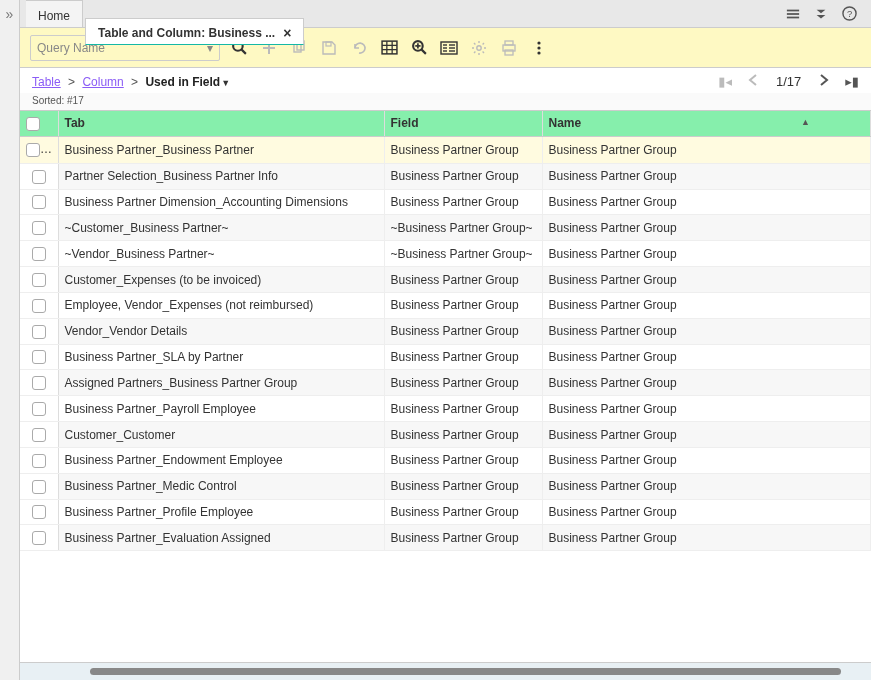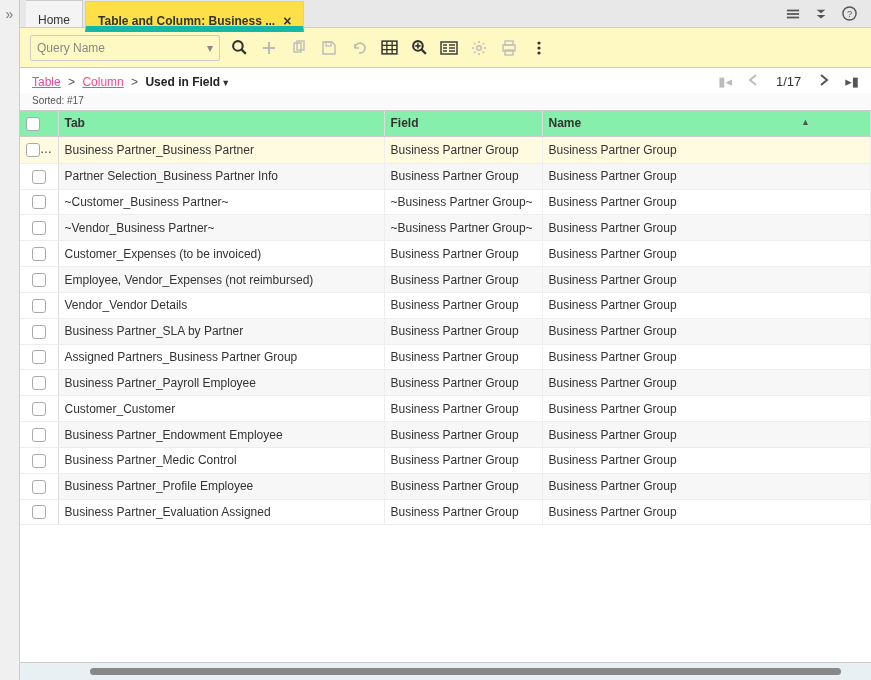--- a/index.html
+++ b/index.html
@@ -37,37 +37,37 @@
   .tabbar {
     display: flex;
     align-items: stretch;
     height: 28px;
     background: #e8e8e8;
     border-bottom: 1px solid #ccc;
     position: relative;
   }
   .tab {
     display: flex;
-    align-items: flex-start;
-    padding: 12px 12px;
+    align-items: flex-end;
+    padding: 4px 12px;
     border-right: 1px solid #ccc;
     border-top: 1px solid #ccc;
     border-left: 1px solid #ccc;
     background: #f4f4f4;
     margin-right: 2px;
     cursor: pointer;
     font-size: 12px;
   }
   .tab:first-child { border-left: none; margin-left: 6px; }
   .tab.active {
-    background: #fde047;
+    background: #ffffff;
     font-weight: bold;
-    border-bottom: 6px solid #14b8a6;
+    border-bottom: 1px solid #14b8a6;
     position: relative;
-    top: 1px;
+    top: 18px;
   }
   .tab .close {
     margin-left: 8px;
     font-size: 14px;
     line-height: 14px;
     color: #333;
   }
   .tabbar-right {
     margin-left: auto;
     display: flex;
@@ -115,21 +115,21 @@
   .tb-icon.dim { color: #bbb; cursor: default; }
   .breadcrumb-row {
     display: flex;
     align-items: center;
     justify-content: space-between;
     padding: 6px 12px 4px 12px;
   }
   .breadcrumb {
     font-size: 12px;
   }
-  .breadcrumb a { color: #ec4899; text-decoration: underline; cursor: pointer;}
+  .breadcrumb a { color: #8b5cf6; text-decoration: underline; cursor: pointer;}
   .breadcrumb .sep { color: #555; margin: 0 4px;}
   .breadcrumb .current { font-weight: bold; color: #222; }
   .pager {
     display: flex;
     align-items: center;
     gap: 14px;
     color: #555;
     font-size: 13px;
   }
   .pager .pg { color: #333; }
@@ -400,20 +400,26 @@
               <td>Business Partner Group</td>
             </tr>
             <tr>
               <td class="chk-cell"><span class="row-chk"></span></td>
               <td>Partner Selection_Business Partner Info</td>
               <td>Business Partner Group</td>
               <td>Business Partner Group</td>
             </tr>
             <tr>
               <td class="chk-cell"><span class="row-chk"></span></td>
+              <td>Business Partner Dimension_Accounting Dimensions</td>
+              <td>Business Partner Group</td>
+              <td>Business Partner Group</td>
+            </tr>
+            <tr>
+              <td class="chk-cell"><span class="row-chk"></span></td>
               <td>~Customer_Business Partner~</td>
               <td>~Business Partner Group~</td>
               <td>Business Partner Group</td>
             </tr>
             <tr>
               <td class="chk-cell"><span class="row-chk"></span></td>
               <td>~Vendor_Business Partner~</td>
               <td>~Business Partner Group~</td>
               <td>Business Partner Group</td>
             </tr>

